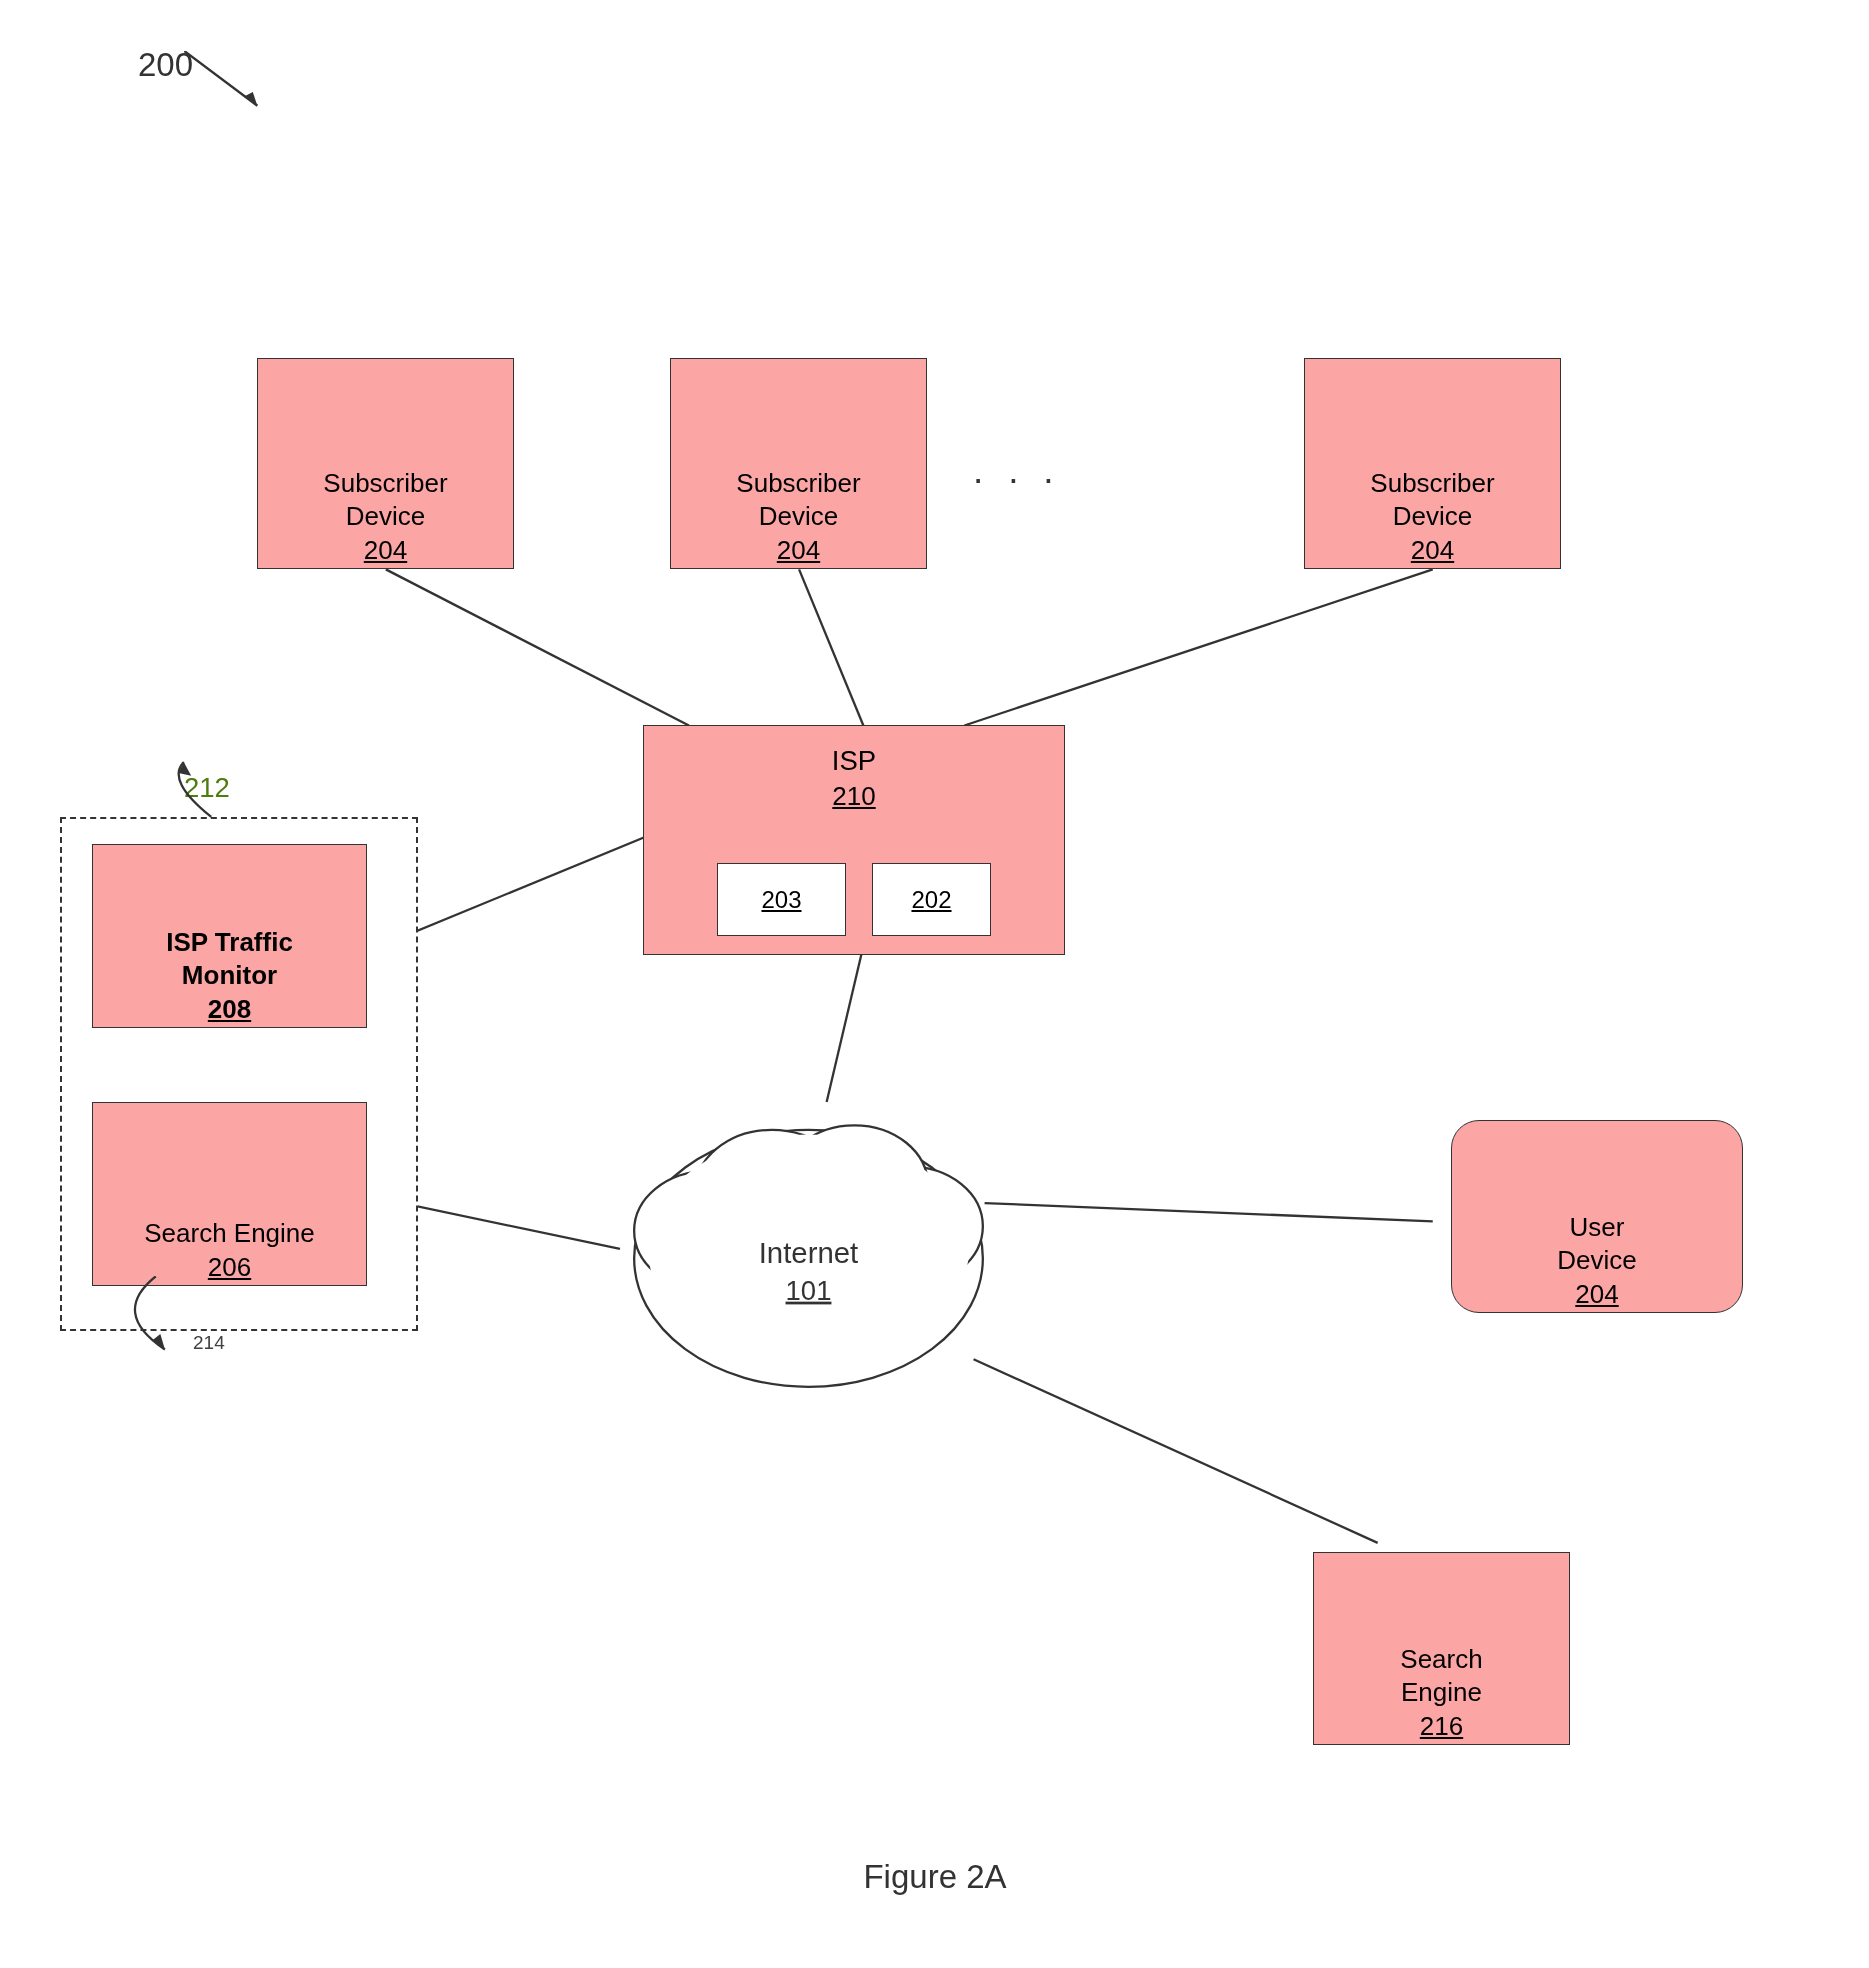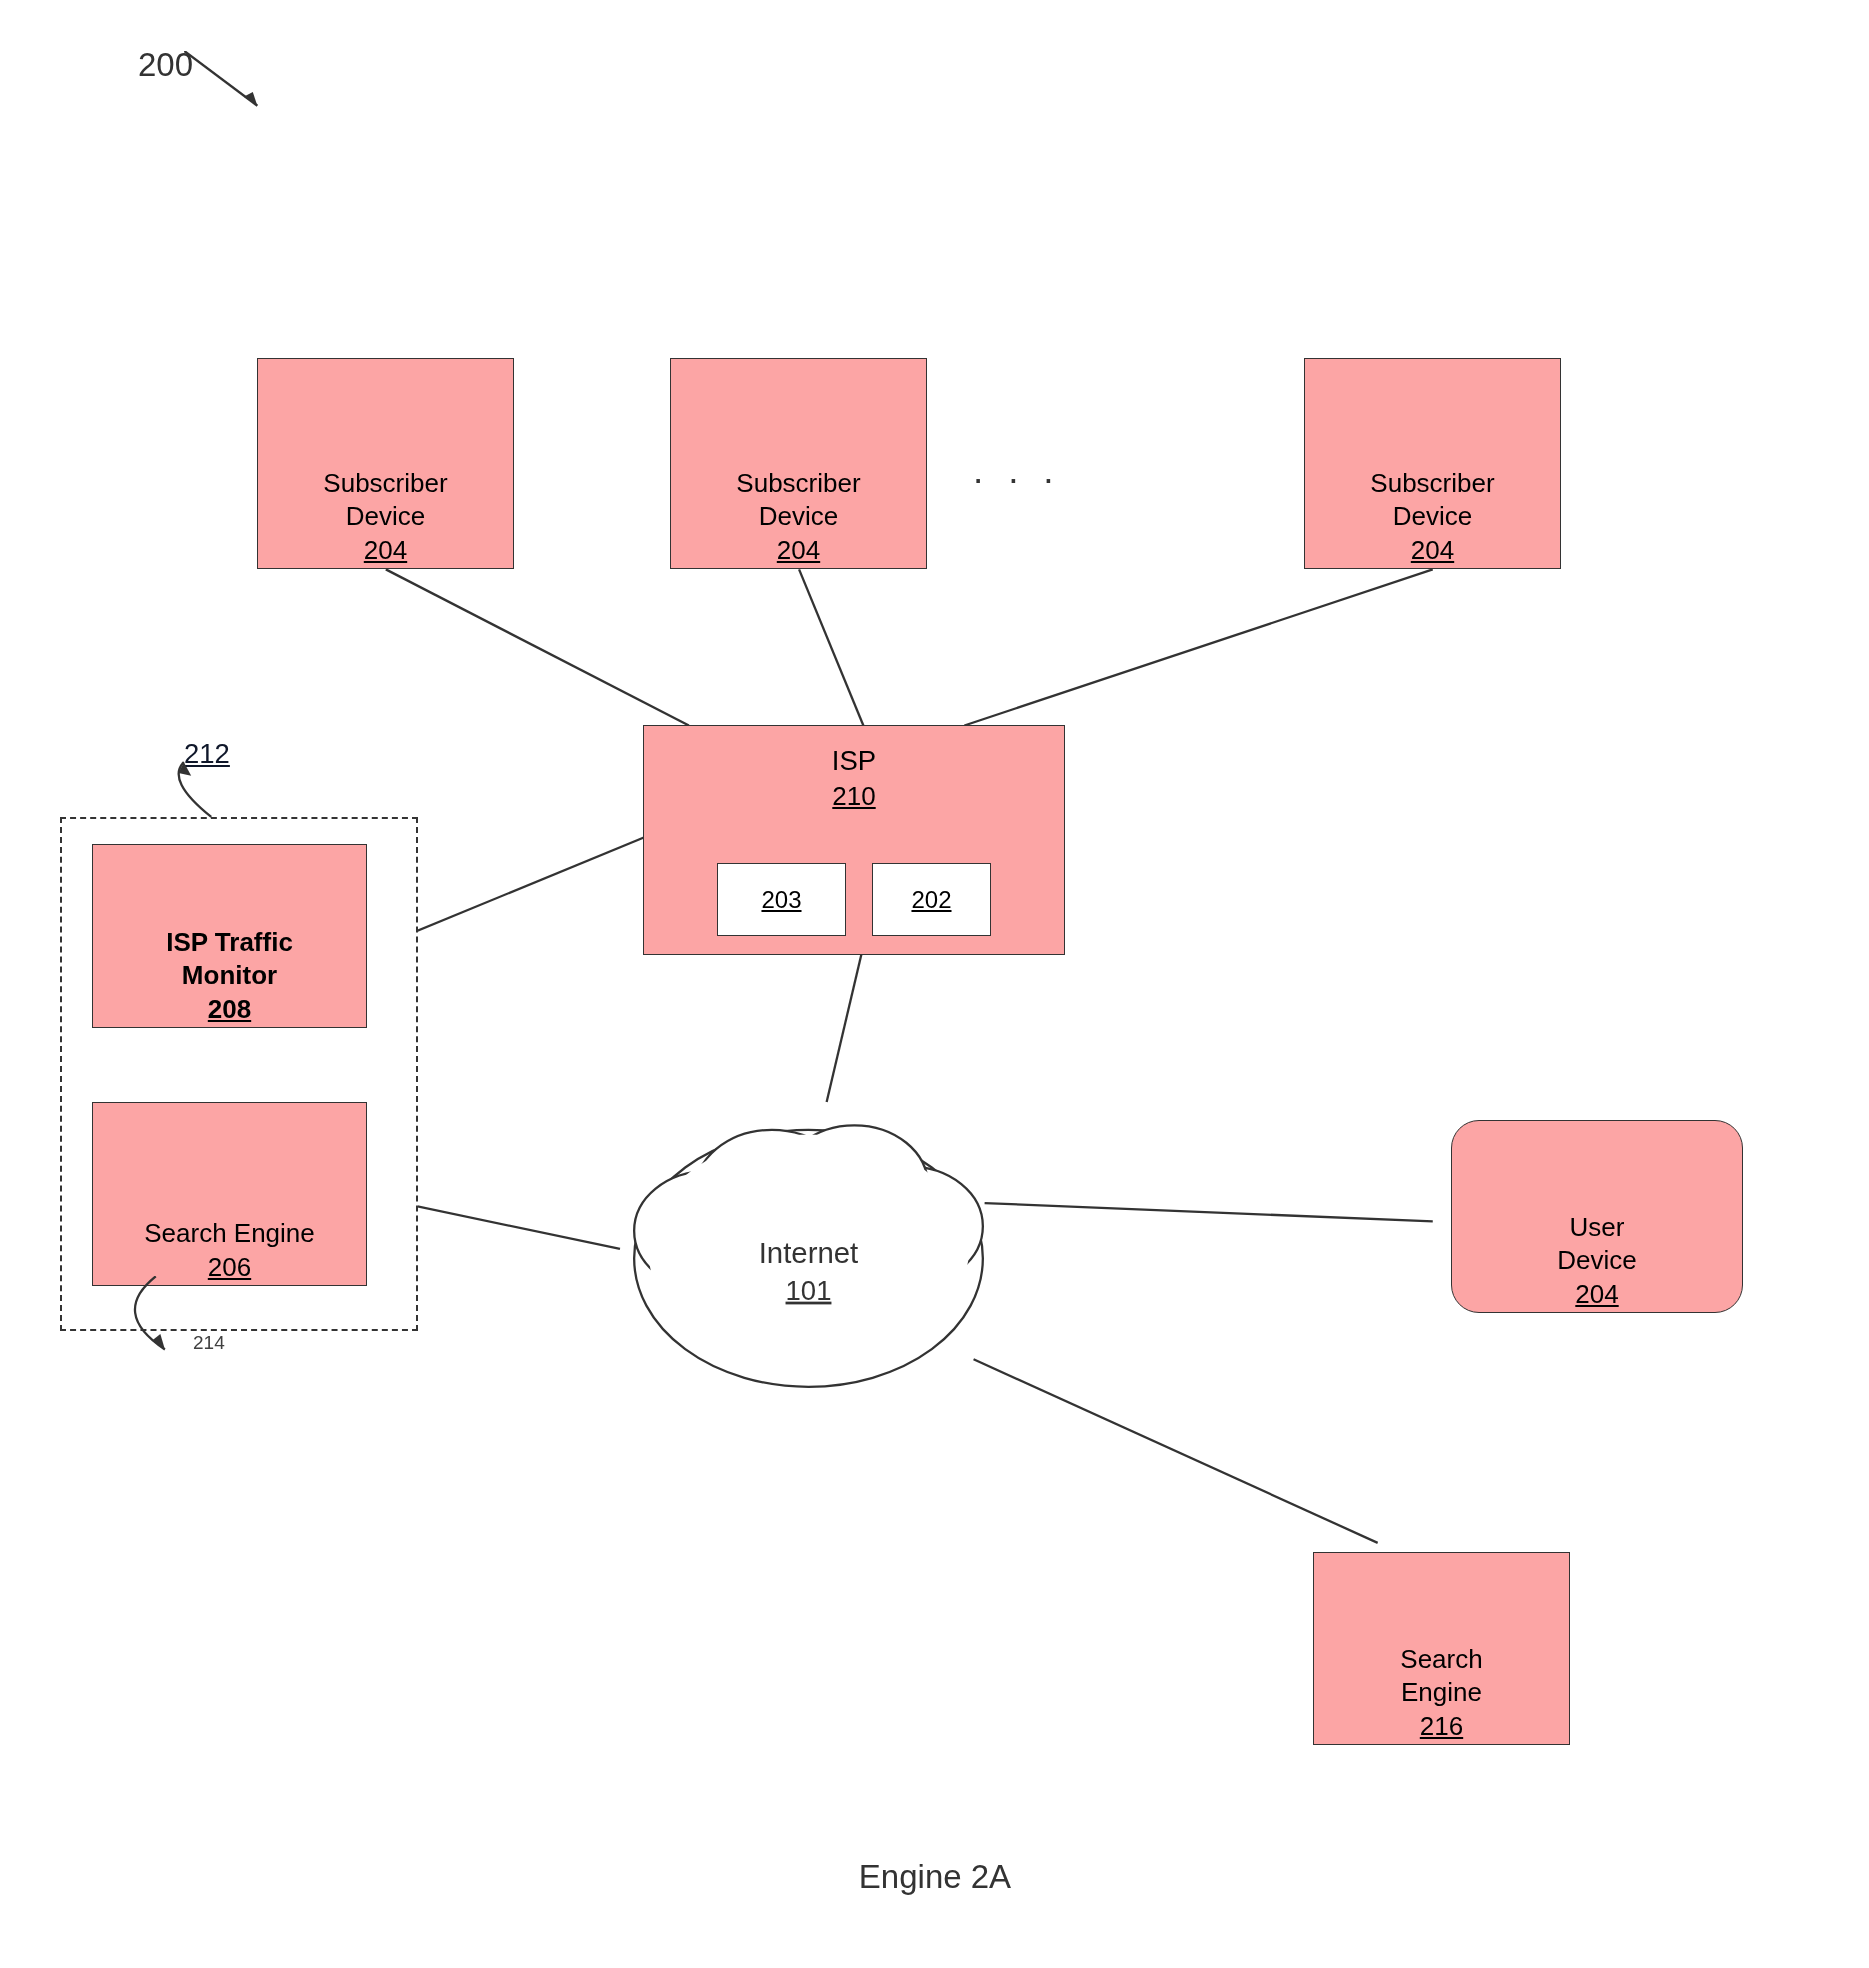--- a/index.html
+++ b/index.html
@@ -113,21 +113,21 @@
     <div class="inner-box" style="position:absolute; bottom:18.4px; left:73px; width:129px; height:73px; font-size:24px;">
         <span class="underline">203</span>
       </div>
     <div class="inner-box" style="position:absolute; bottom:18.4px; right:73px; width:119px; height:73px; font-size:24px;">
         <span class="underline">202</span>
       </div>
   </div>
 
   <div class="box-dashed" style="position:absolute; left:60px; top:817px; width:358px; height:514px;"></div>
 
-  <div style="position:absolute; left:184px; top:738px; font-size:27.5px; color:#0f172a;text-decoration:underline;">212</div>
+  <div style="position:absolute; left:184px; top:772px; font-size:27.5px; color:#4d7c0f;">212</div>
 
   <svg style="position:absolute; top:753px; left:138px; width:110px; height:73px;" viewBox="0 0 120 80" width="110" height="73">
     <path d="M 80,70 Q 30,30 50,10" stroke="#333" stroke-width="2.5" fill="none"></path>
     <polygon points="50,10 58,25 44,22" fill="#333"></polygon>
   </svg>
 
   <div class="box" style="left:92px; top:844px; width:275px; height:184px;font-weight:bold;">
     <div>ISP Traffic<br>Monitor<br><span class="underline">208</span></div>
   </div>
 
@@ -159,16 +159,16 @@
   </svg>
 
   <div class="box" style="left:1451px; top:1120px; width:292px; height:193px;border-radius:28px;">
     <div>User<br>Device<br><span class="underline">204</span></div>
   </div>
 
   <div class="box" style="left:1313px; top:1552px; width:257px; height:193px;">
     <div>Search<br>Engine<br><span class="underline">216</span></div>
   </div>
 
-  <div style="position:absolute; bottom:73px; left:0; right:0; text-align:center; font-size:33px; color:#333;">Engine 2A</div>
+  <div style="position:absolute; bottom:73px; left:0; right:0; text-align:center; font-size:33px; color:#333;">Figure 2A</div>
 
 </div>
 
 
 </body></html>

